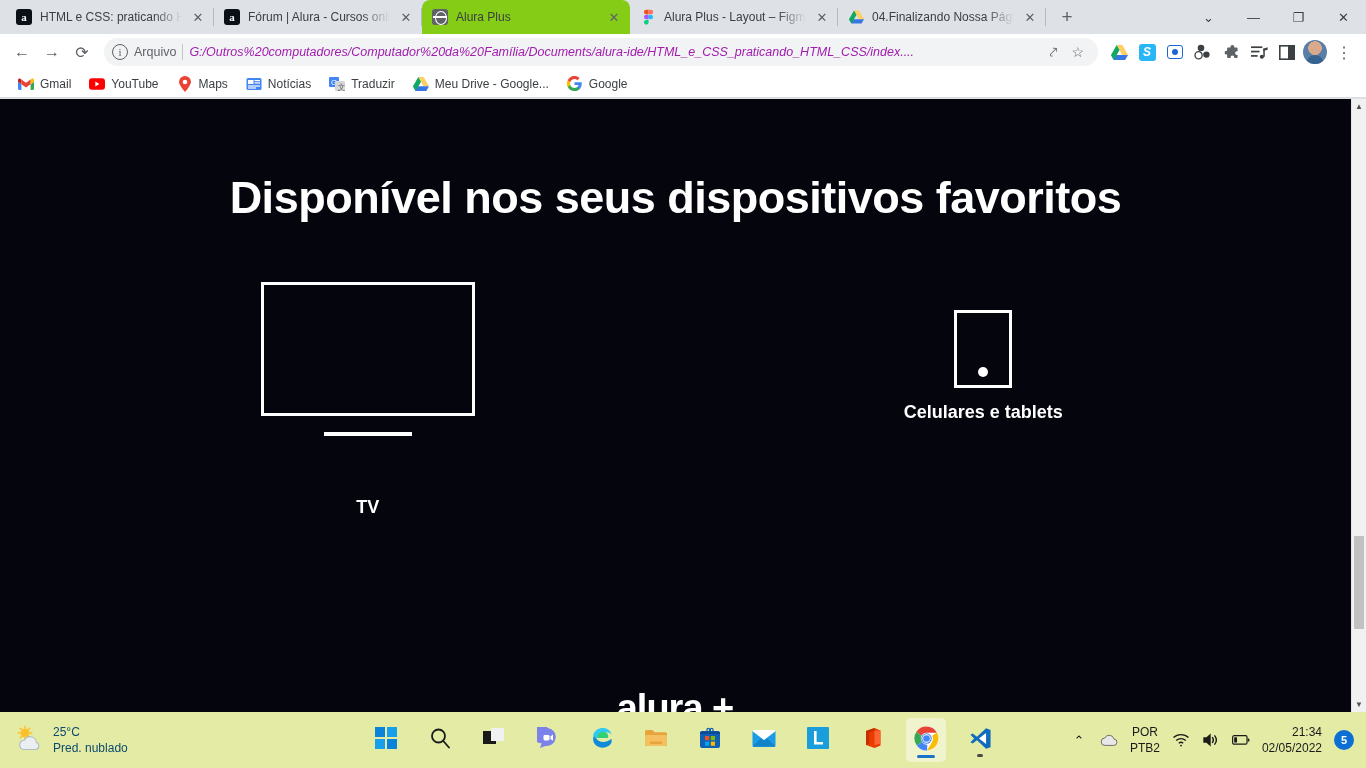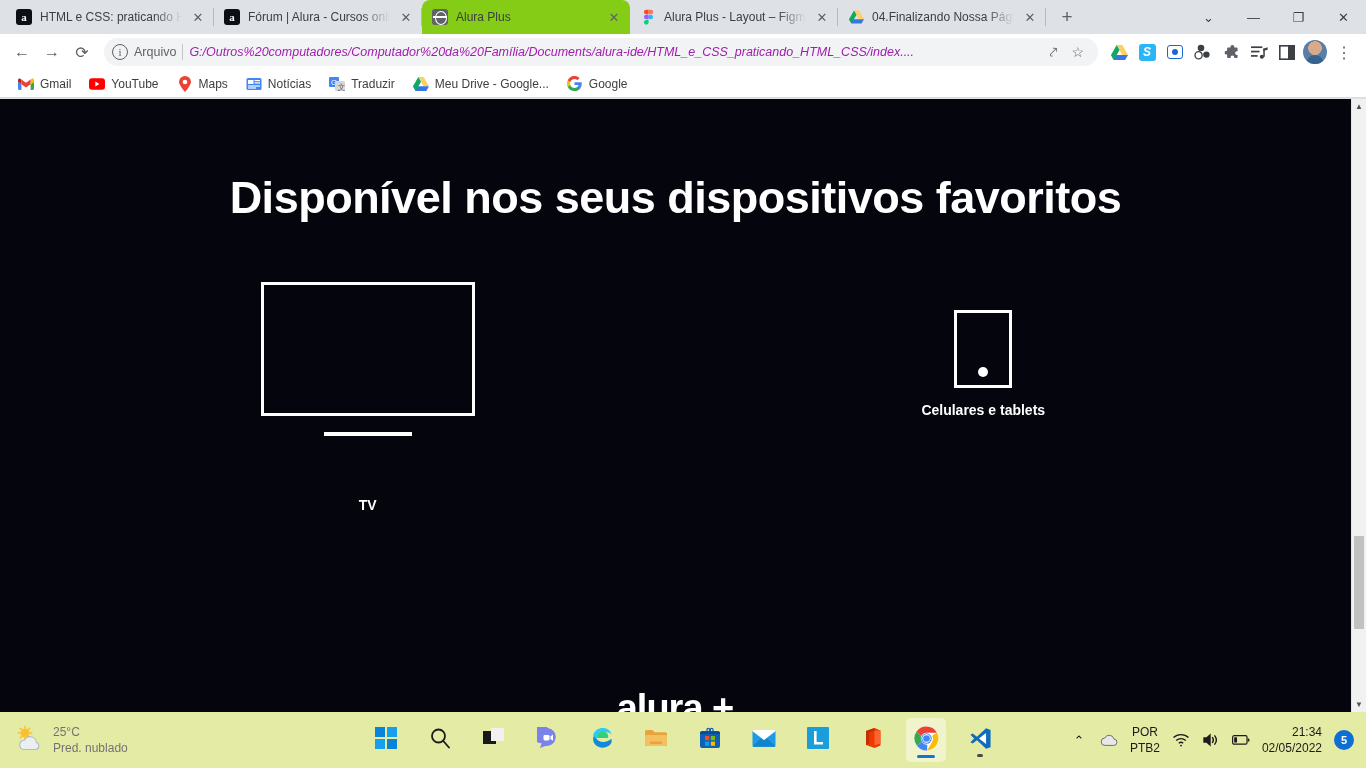--- a/index.html
+++ b/index.html
@@ -163,21 +163,21 @@
     letter-spacing: -0.5px;
     margin-top: 73px;
   }
   .devices {
     display: flex;
     margin-top: 42px;
     padding: 0 60px;
   }
   .device { flex: 1 1 0; display:flex; flex-direction: column; align-items: center; }
   .device .label {
-    color: #fff; font-size: 14px; font-weight: bold; margin-top: 14px;
+    color: #fff; font-size: 18px; font-weight: bold; margin-top: 14px;
   }
   .dev-tv { margin-top: 16px; gap: 47px; }
   .dev-pc { margin-top: 48px; }
   .dev-mb { margin-top: 44px; }
 
   
   .icon-tv { display:flex; flex-direction:column; align-items:center; }
   .icon-tv .screen { width: 214px; height: 134px; border: 3px solid #fff; }
   .icon-tv .stand { width: 88px; height: 4px; background:#fff; margin-top: 16px; }
   
@@ -222,21 +222,21 @@
   
   .taskbar {
     position: absolute; left:0; right:0; bottom:0; height: 56px;
     background: #e4eba4;
     display: flex; align-items: center;
   }
   .weather {
     display:flex; align-items:center; gap: 9px; padding-left: 14px; width: 240px;
   }
   .weather .wicon { width: 30px; height: 30px; position: relative; flex:0 0 30px; }
-  .weather .wtext { font-size: 12px; color:#737373; line-height: 1.35; }
+  .weather .wtext { font-size: 12px; color:#0c4a6e; line-height: 1.35; }
   .tb-center {
     position: absolute; left:50%; transform: translateX(-50%);
     display:flex; align-items:center; gap: 14px;
   }
   .tbitem {
     width: 40px; height: 44px; border-radius: 5px;
     display:flex; align-items:center; justify-content:center;
     position: relative;
   }
   .tbitem.active { background: rgba(255,255,255,0.45); }

